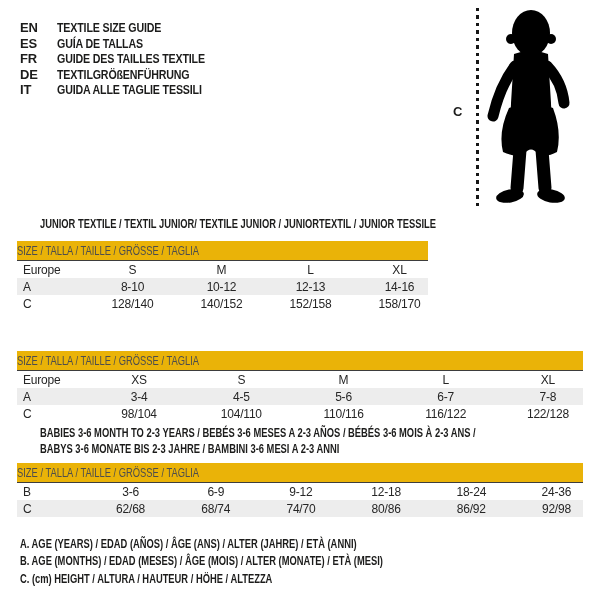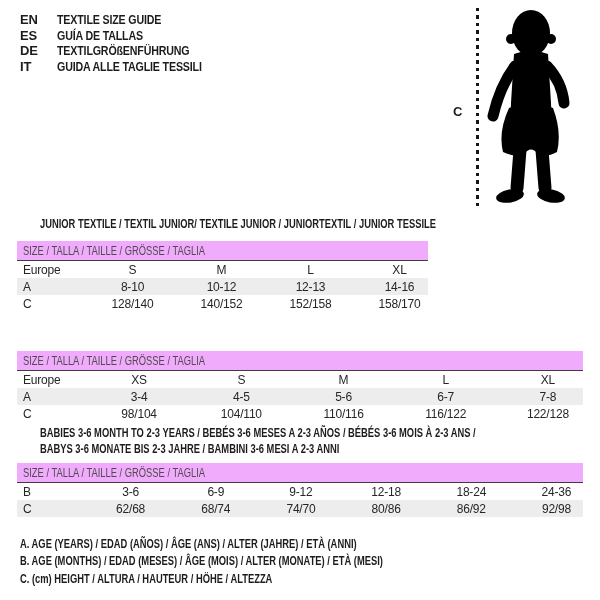--- a/index.html
+++ b/index.html
@@ -3,21 +3,21 @@
 <meta charset="utf-8">
 <style>
   html,body{margin:0;padding:0;background:#ffffff;}
   body{font-family:"Liberation Sans",sans-serif;color:#1c1c1b;}
   .sheet{position:relative;width:600px;height:600px;background:#ffffff;overflow:hidden;}
 
   
   .cond{display:inline-block;white-space:nowrap;transform:scaleX(0.78);transform-origin:0 50%;}
 
   
-  .lang-block{position:absolute;left:20px;top:12px;}
+  .lang-block{position:absolute;left:20px;top:20px;}
   .lang-row{display:flex;align-items:center;height:15.5px;font-size:13px;font-weight:700;letter-spacing:-0.2px;}
   .lang-code{width:37px;flex:none;}
   .lang-title{white-space:nowrap;transform:scaleX(0.82);transform-origin:0 50%;}
 
   
   .height-line{position:absolute;left:476px;top:8px;width:3px;height:199px;
     background:repeating-linear-gradient(#161616 0 3.5px,transparent 3.5px 7.5px);}
   .height-label{position:absolute;left:453px;top:104px;font-size:13px;font-weight:700;}
   .baby-svg{position:absolute;left:484px;top:8px;width:92px;height:200px;}
 
@@ -26,22 +26,22 @@
   .sec-title .sub{font-size:8px;vertical-align:-2px;}
   #junior-title{top:217px;}
   #children-title{top:329px;}
   #babies-title{top:425px;line-height:16px;}
 
   
   .size-table{position:absolute;left:17px;}
   #table-junior{top:241px;width:411px;}
   #table-children{top:351px;width:566px;}
   #table-babies{top:463px;width:566px;}
-  .size-bar{height:20px;background:#f0abfc;border-bottom:1px solid #3d3d3d;
-    display:flex;align-items:center;padding-left:6px;box-sizing:border-box;
+  .size-bar{height:20px;background:#eab308;border-bottom:1px solid #3d3d3d;
+    display:flex;align-items:center;box-sizing:border-box;
     color:#4d4d4d;font-size:12px;font-weight:400;}
   .trow{display:flex;align-items:center;height:17px;font-size:12px;color:#262626;letter-spacing:-0.2px;gap:32px;}
   .trow .rlabel{width:55px;padding-left:6px;box-sizing:border-box;flex:none;}
   .trow .cell{flex:1 1 0;text-align:center;}
   .row-alt{background:#ededed;}
 
   
   .notes{position:absolute;left:20px;top:535px;font-size:12px;font-weight:700;}
   .note-line{height:17.5px;display:flex;align-items:center;}
 </style>
@@ -51,20 +51,24 @@
 <div class="sheet">
 
   <div class="lang-block">
     <div class="lang-row">
       <span class="lang-code">EN</span>
       <span class="lang-title">TEXTILE SIZE GUIDE</span>
     </div>
     <div class="lang-row">
       <span class="lang-code">ES</span>
       <span class="lang-title">GUÍA DE TALLAS</span>
+    </div>
+    <div class="lang-row">
+      <span class="lang-code">FR</span>
+      <span class="lang-title">GUIDE DES TAILLES TEXTILE</span>
     </div>
     <div class="lang-row">
       <span class="lang-code">DE</span>
       <span class="lang-title">TEXTILGRÖßENFÜHRUNG</span>
     </div>
     <div class="lang-row">
       <span class="lang-code">IT</span>
       <span class="lang-title">GUIDA ALLE TAGLIE TESSILI</span>
     </div>
   </div>

